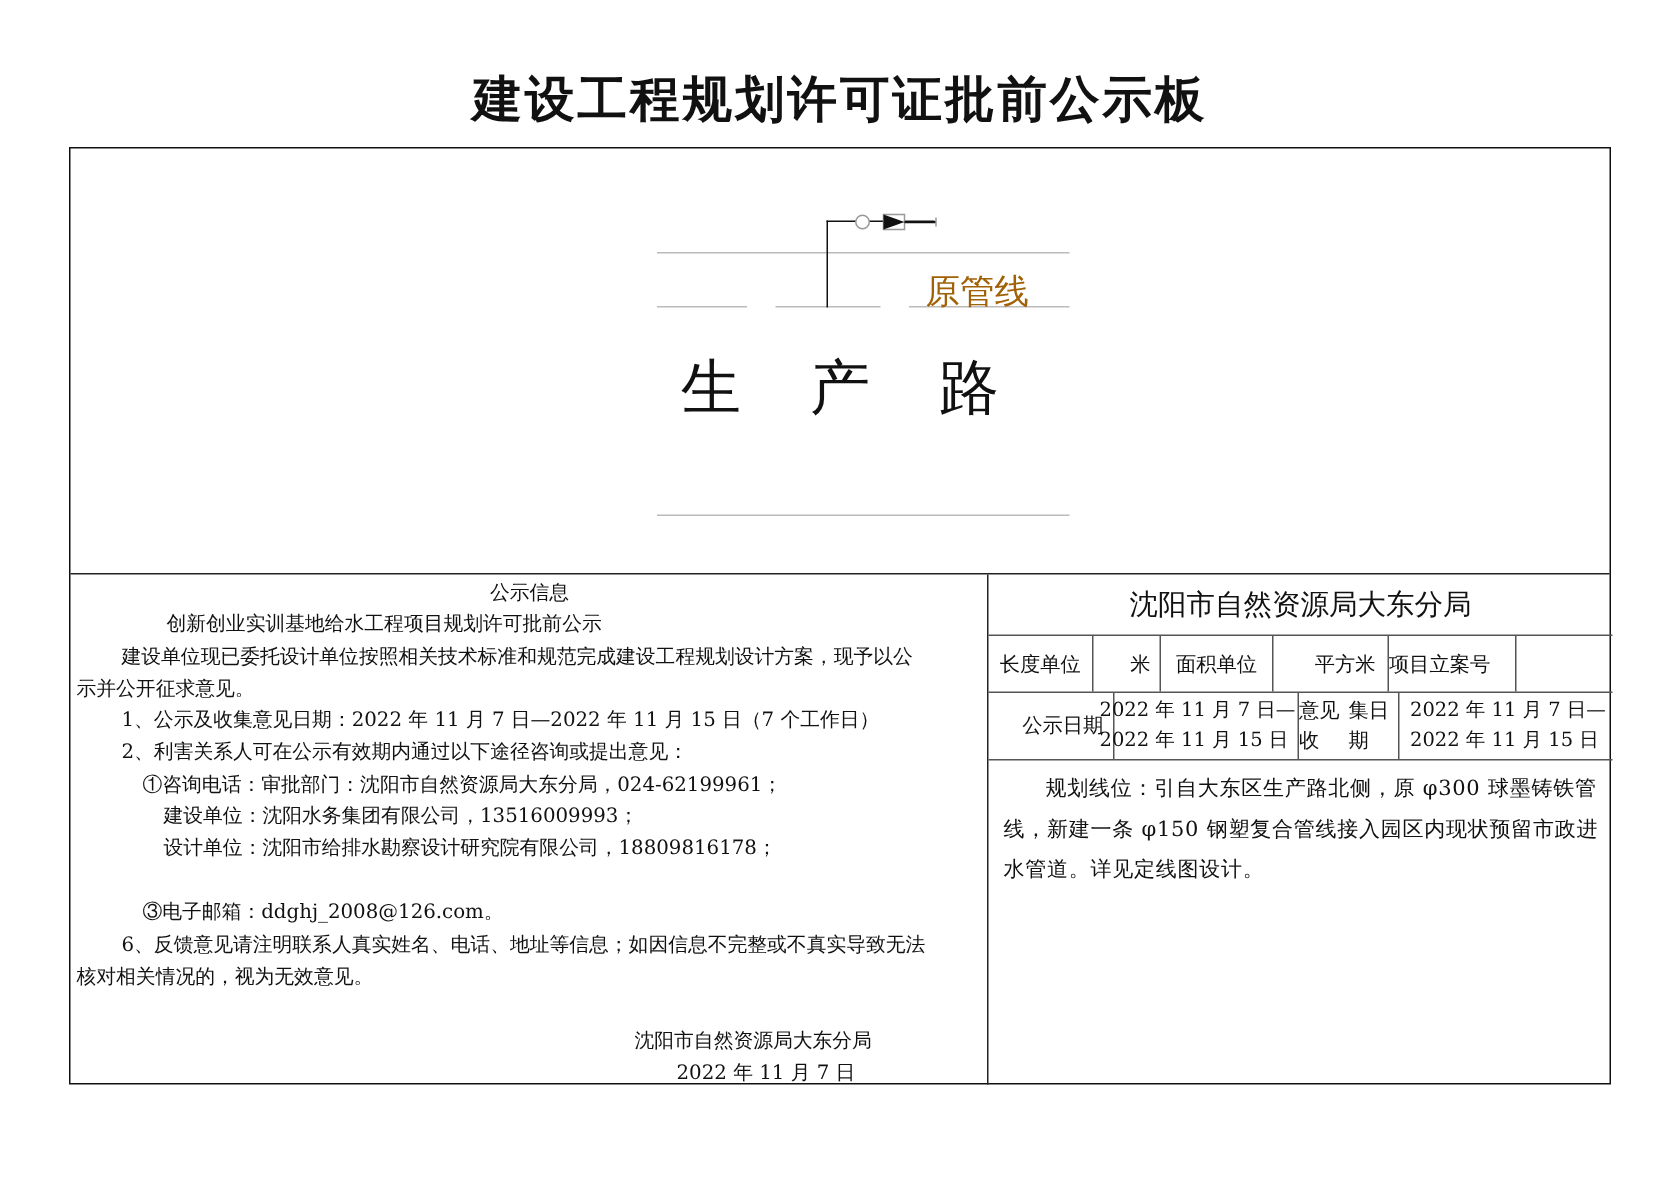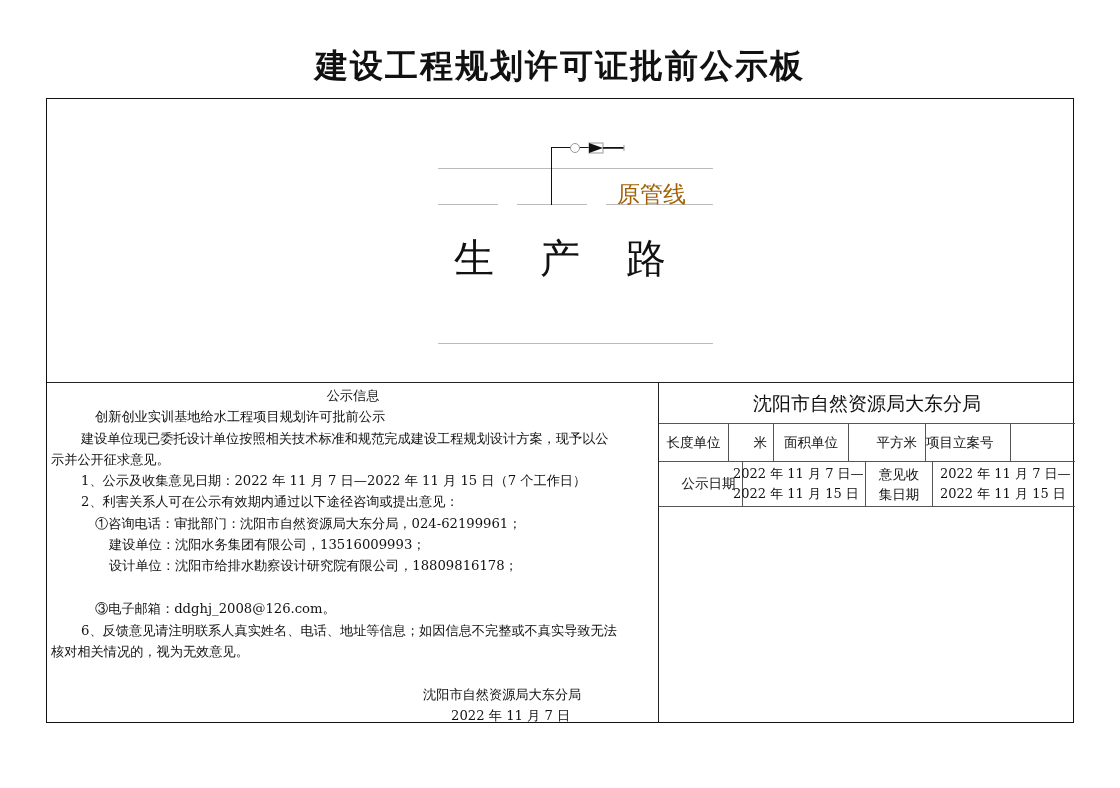--- a/index.html
+++ b/index.html
@@ -58,21 +58,21 @@
       <polygon points="1,2 15,7 1,12" fill="#111"></polygon>
       <line x1="15" y1="7" x2="36" y2="7" stroke="#111" stroke-width="1.5"></line>
       <line x1="36" y1="4" x2="36" y2="10" stroke="#999" stroke-width="1"></line>
     </svg>
     <div class="road">生产路</div>
     <div class="gline" style="left:391px; top:244px; width:275px;"></div>
   </div>
 
   <div class="info">
     <div class="line sans" style="left:0; width:612px; text-align:center; top:2px;">公示信息</div>
-    <div class="line" style="left:48px; top:23px;">创新创业实训基地给水工程项目规划许可批前公示</div>
+    <div class="line" style="left:64px; top:23px;">创新创业实训基地给水工程项目规划许可批前公示</div>
     <div class="line" style="left:34px; top:45px;">建设单位现已委托设计单位按照相关技术标准和规范完成建设工程规划设计方案，现予以公</div>
     <div class="line" style="left:4px; top:66px;">示并公开征求意见。</div>
     <div class="line" style="left:34px; top:87px;">1、公示及收集意见日期：2022 年 11 月 7 日—2022 年 11 月 15 日（7 个工作日）</div>
     <div class="line" style="left:34px; top:108px;">2、利害关系人可在公示有效期内通过以下途径咨询或提出意见：</div>
     <div class="line" style="left:48px; top:130px;">①咨询电话：审批部门：沈阳市自然资源局大东分局，024-62199961；</div>
     <div class="line" style="left:62px; top:151px;">建设单位：沈阳水务集团有限公司，13516009993；</div>
     <div class="line" style="left:62px; top:172px;">设计单位：沈阳市给排水勘察设计研究院有限公司，18809816178；</div>
     <div class="line" style="left:48px; top:215px;">③电子邮箱：ddghj_2008@126.com。</div>
     <div class="line" style="left:34px; top:237px;">6、反馈意见请注明联系人真实姓名、电话、地址等信息；如因信息不完整或不真实导致无法</div>
     <div class="line" style="left:4px; top:258px;">核对相关情况的，视为无效意见。</div>
@@ -105,24 +105,25 @@
     </div>
 
     <div class="row" style="top:79px; height:45px;">
       <div class="cell sans" style="left:16px; width:68px; height:100%; justify-content:center;">
           <span>公示日期</span>
         </div>
       <div class="cell" style="left:68px; width:139px; height:100%; flex-direction:column; align-items:flex-start; justify-content:center; padding-left:6px; line-height:20px; font-size:13px;">
         <span>2022 年 11 月 7 日—</span>
         <span>2022 年 11 月 15 日</span>
       </div>
-      <div class="cell sans" style="left:207px; width:67px; height:100%; flex-direction:column; justify-content:center; line-height:20px;">
+      <div class="cell sans" style="left:207px; width:67px; height:100%; justify-content:center; line-height:20px;">
         <span>意见收</span>
         <span>集日期</span>
       </div>
       <div class="cell" style="left:274px; width:142px; height:100%; border-right:none; flex-direction:column; align-items:flex-start; justify-content:center; padding-left:7px; line-height:20px; font-size:13px;">
         <span>2022 年 11 月 7 日—</span>
         <span>2022 年 11 月 15 日</span>
       </div>
     </div>
 
+    <div class="desc">规划线位：引自大东区生产路北侧，原 φ300 球墨铸铁管线，新建一条 φ150 钢塑复合管线接入园区内现状预留市政进水管道。详见定线图设计。</div>
   </div>
 </div>
 
 </body></html>

